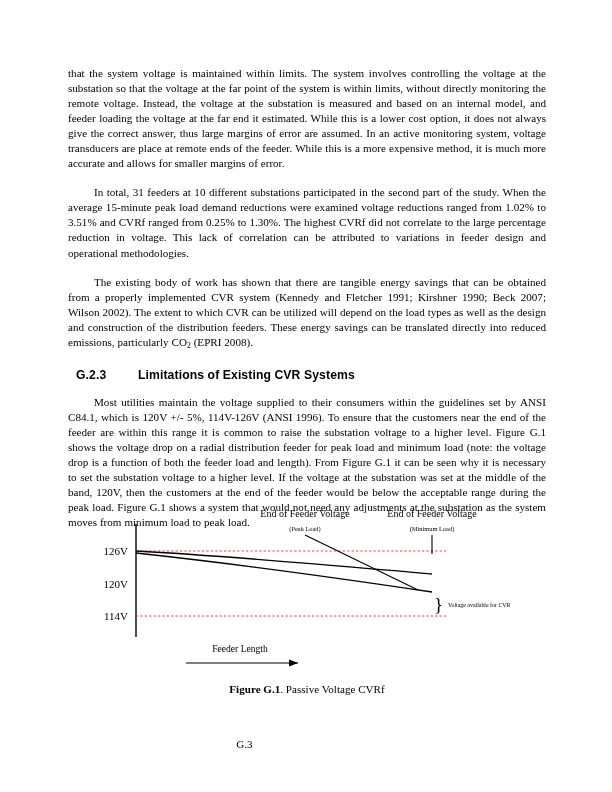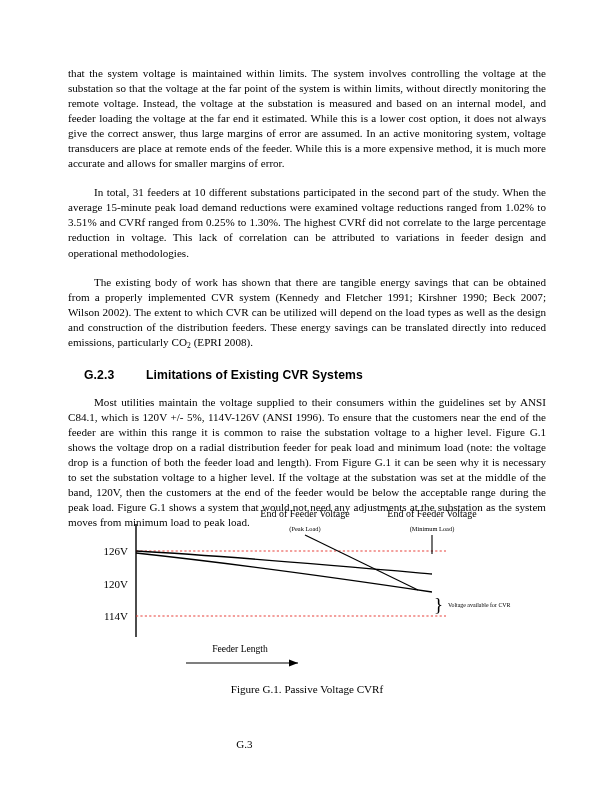--- a/index.html
+++ b/index.html
@@ -37,21 +37,21 @@
     text-align: justify;
     text-indent: 26px;
     word-spacing: 0.15px;
   }
   p.body.noindent { text-indent: 0; }
 
   h2.section {
     font-family: "Liberation Sans", "DejaVu Sans", sans-serif;
     font-size: 12.2px;
     font-weight: bold;
-    margin: 14px 0 12px 16px;
+    margin: 14px 0 12px 8px;
     line-height: 16px;
     letter-spacing: 0.1px;
   }
   h2.section .num {
     display: inline-block;
     width: 62px;
   }
 
   sub { font-size: 7.6px; vertical-align: -2px; }
 
@@ -67,21 +67,21 @@
 
   .fig-caption {
     position: absolute;
     left: 0;
     top: 182px;
     width: 478px;
     text-align: center;
     font-size: 11.1px;
     line-height: 14px;
   }
-  .fig-caption .lbl { font-weight: normal; }
+  .fig-caption .lbl { font-weight: bold; }
 
   .pagenum {
     position: absolute;
     left: 0;
     top: 738px;
     width: 489px;
     text-align: center;
     font-size: 11.1px;
   }
 

